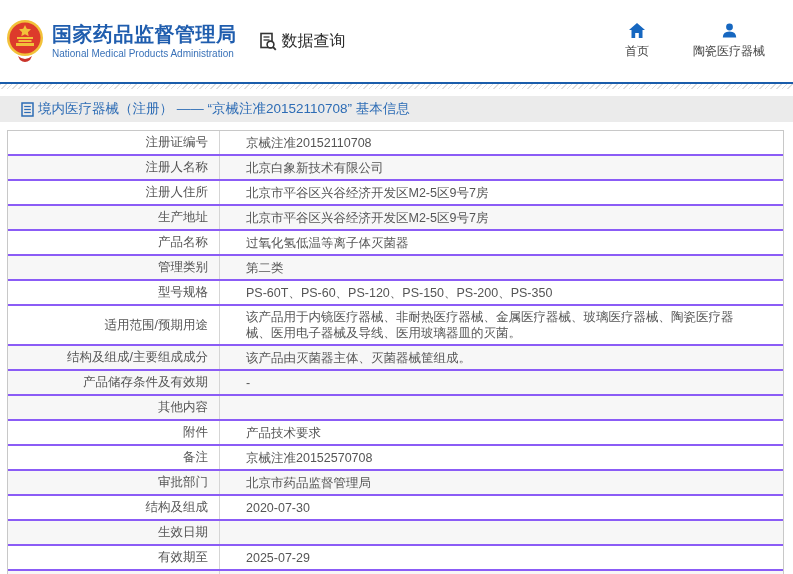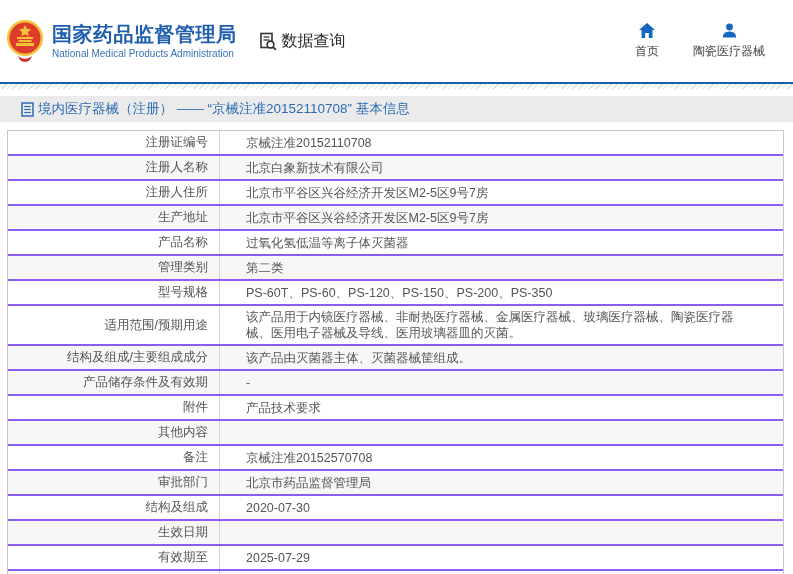--- a/index.html
+++ b/index.html
@@ -8,21 +8,21 @@
 
   
   .header { height:82px; display:flex; align-items:center; padding:0 18px 0 6px; background:#fff; }
   .emblem { width:38px; height:46px; flex:0 0 auto; margin-top:2px; }
   .brand { margin-left:8px; }
   .brand-cn { font-size:20px; font-weight:bold; color:#1f5dae; letter-spacing:0.5px; line-height:22px; }
   .brand-en { font-size:10px; color:#3a72b8; margin-top:3px; }
   .section { display:flex; align-items:center; margin-left:22px; color:#2b2b2b; font-size:16px; }
   .section svg { margin-right:4px; }
   .spacer { flex:1; }
-  .nav { display:flex; align-items:flex-start; gap:34px; margin-right:10px; }
+  .nav { display:flex; align-items:flex-start; gap:44px; margin-right:10px; }
   .nav-item { display:flex; flex-direction:column; align-items:center; cursor:pointer; }
   .nav-item .ico { height:16px; display:flex; align-items:center; }
   .nav-label { font-size:12px; color:#444; margin-top:4px; white-space:nowrap; }
 
   
   .blue-line { height:2px; background:#1a5dab; }
   .hatch { height:5px;
     background:repeating-linear-gradient(135deg,#dedede 0 1px,#ffffff 1px 4px); }
   .gap1 { height:7px; background:#fff; }
   .gap2 { height:8px; background:#fff; }
@@ -144,27 +144,27 @@
       <div class="td">该产品用于内镜医疗器械、非耐热医疗器械、金属医疗器械、玻璃医疗器械、陶瓷医疗器械、医用电子器械及导线、医用玻璃器皿的灭菌。</div>
     </div>
     <div class="tr alt">
       <div class="th">结构及组成/主要组成成分</div>
       <div class="td">该产品由灭菌器主体、灭菌器械筐组成。</div>
     </div>
     <div class="tr alt">
       <div class="th">产品储存条件及有效期</div>
       <div class="td">-</div>
     </div>
+    <div class="tr alt">
+      <div class="th">其他内容</div>
+      <div class="td"></div>
+    </div>
     <div class="tr">
       <div class="th">附件</div>
       <div class="td">产品技术要求</div>
-    </div>
-    <div class="tr alt">
-      <div class="th">其他内容</div>
-      <div class="td"></div>
     </div>
     <div class="tr">
       <div class="th">备注</div>
       <div class="td">京械注准20152570708</div>
     </div>
     <div class="tr alt">
       <div class="th">审批部门</div>
       <div class="td">北京市药品监督管理局</div>
     </div>
     <div class="tr">

